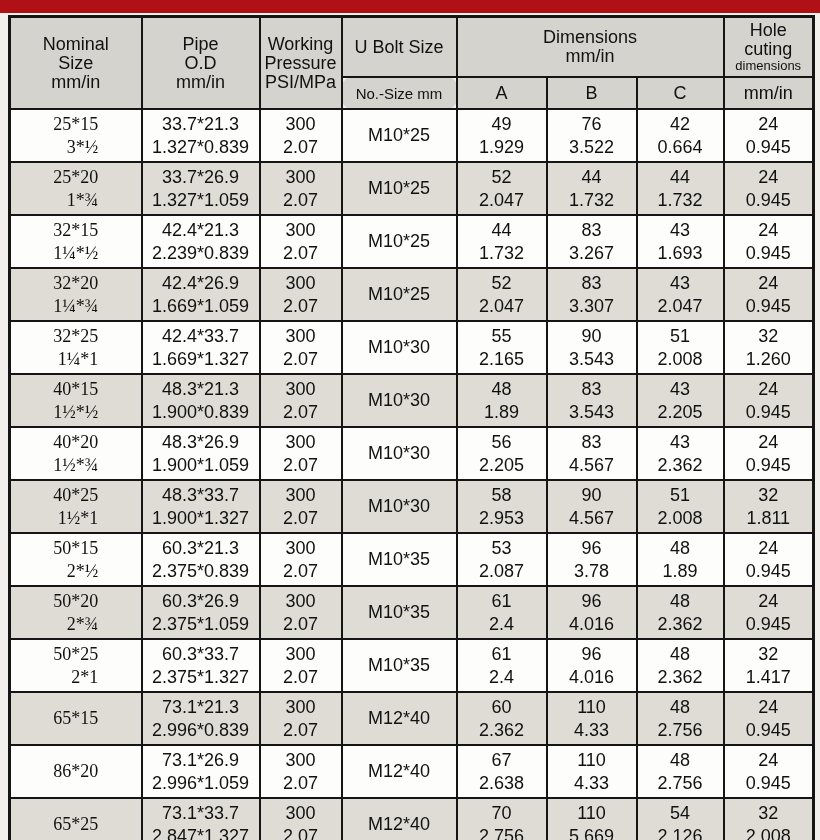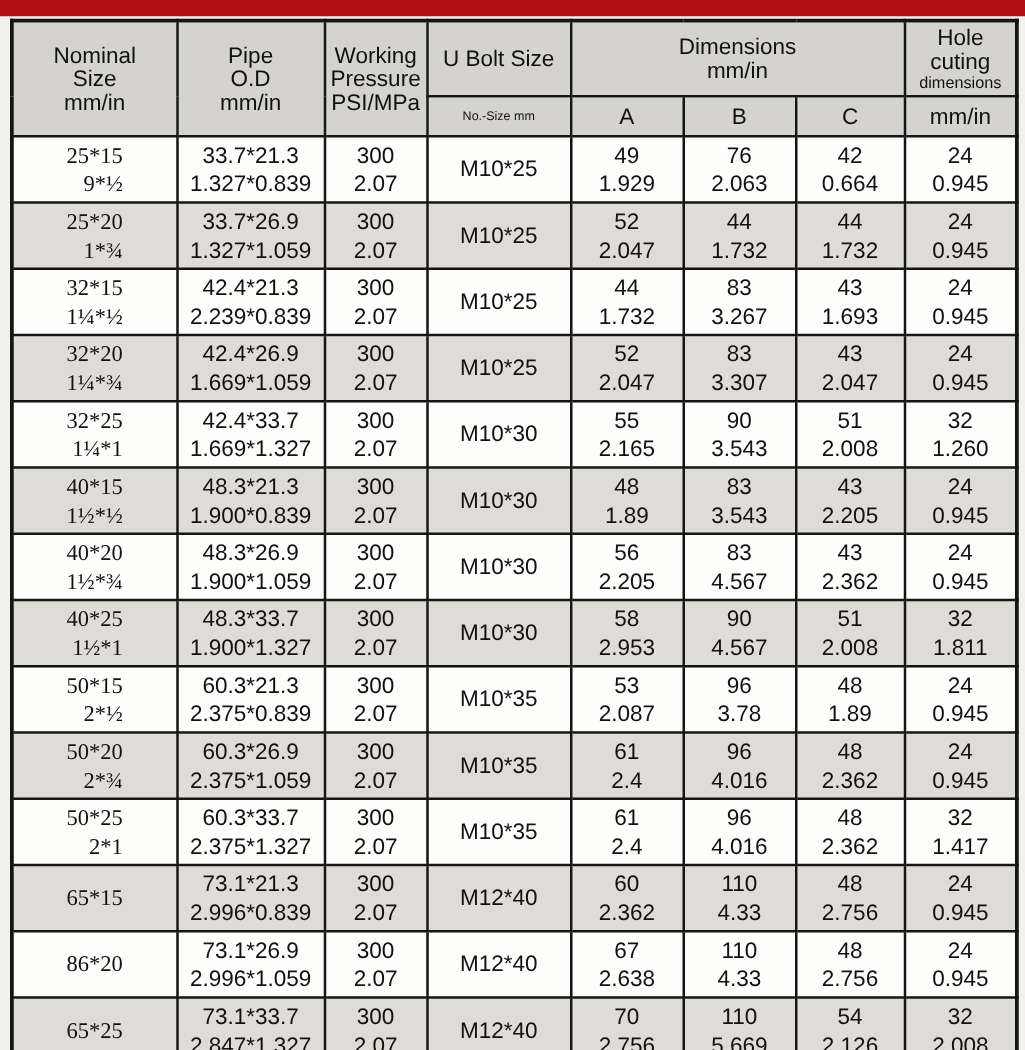--- a/index.html
+++ b/index.html
@@ -35,21 +35,21 @@
   }
   thead th {
     background: #d5d3ce;
     font-weight: normal;
     font-size: 18px;
     line-height: 19px;
   }
   thead tr.head-main th { height: 58px; }
   thead tr.subhead th { height: 30px; }
   thead .small { font-size: 13px; line-height: 14px; }
-  thead .th-ubolt-sub { font-size: 10px; }
+  thead .th-ubolt-sub { font-size: 15px; border-radius: 10px; }
   tbody td {
     height: 51px;
     font-size: 18px;
     line-height: 23px;
     background: #fdfdfc;
   }
   tbody tr.shaded td {
     background: #dedcd5;
   }
   .cellwrap {
@@ -109,26 +109,26 @@
       <tr class="subhead" data-name="header-row-sub">
         <th class="th-ubolt-sub" data-name="header-no-size-mm">No.-Size mm</th>
         <th data-name="header-dim-a">A</th>
         <th data-name="header-dim-b">B</th>
         <th data-name="header-dim-c">C</th>
         <th data-name="header-hole-mm-in">mm/in</th>
       </tr>
     </thead>
     <tbody data-name="table-body">
         <tr data-name="table-row">
-          <td data-name="cell-nominal"><span class="cellwrap"><div>25*15</div><div>9*½</div></span></td>
+          <td data-name="cell-nominal"><span class="cellwrap"><div>25*15</div><div>3*½</div></span></td>
           <td data-name="cell-pipe"><span class="cellwrap"><div>33.7*21.3</div><div>1.327*0.839</div></span></td>
           <td data-name="cell-pressure"><span class="cellwrap"><div>300</div><div>2.07</div></span></td>
           <td data-name="cell-ubolt"><span class="cellwrap"><div>M10*25</div></span></td>
           <td data-name="cell-a"><span class="cellwrap"><div>49</div><div>1.929</div></span></td>
-          <td data-name="cell-b"><span class="cellwrap"><div>76</div><div>2.063</div></span></td>
+          <td data-name="cell-b"><span class="cellwrap"><div>76</div><div>3.522</div></span></td>
           <td data-name="cell-c"><span class="cellwrap"><div>42</div><div>0.664</div></span></td>
           <td data-name="cell-hole"><span class="cellwrap"><div>24</div><div>0.945</div></span></td>
         </tr>
         <tr data-name="table-row" class="shaded">
           <td data-name="cell-nominal"><span class="cellwrap"><div>25*20</div><div>1*¾</div></span></td>
           <td data-name="cell-pipe"><span class="cellwrap"><div>33.7*26.9</div><div>1.327*1.059</div></span></td>
           <td data-name="cell-pressure"><span class="cellwrap"><div>300</div><div>2.07</div></span></td>
           <td data-name="cell-ubolt"><span class="cellwrap"><div>M10*25</div></span></td>
           <td data-name="cell-a"><span class="cellwrap"><div>52</div><div>2.047</div></span></td>
           <td data-name="cell-b"><span class="cellwrap"><div>44</div><div>1.732</div></span></td>

